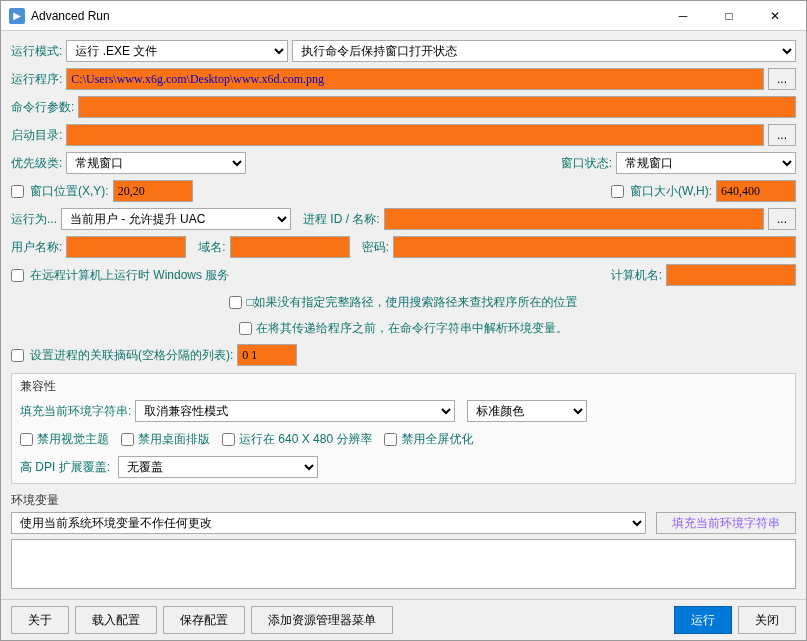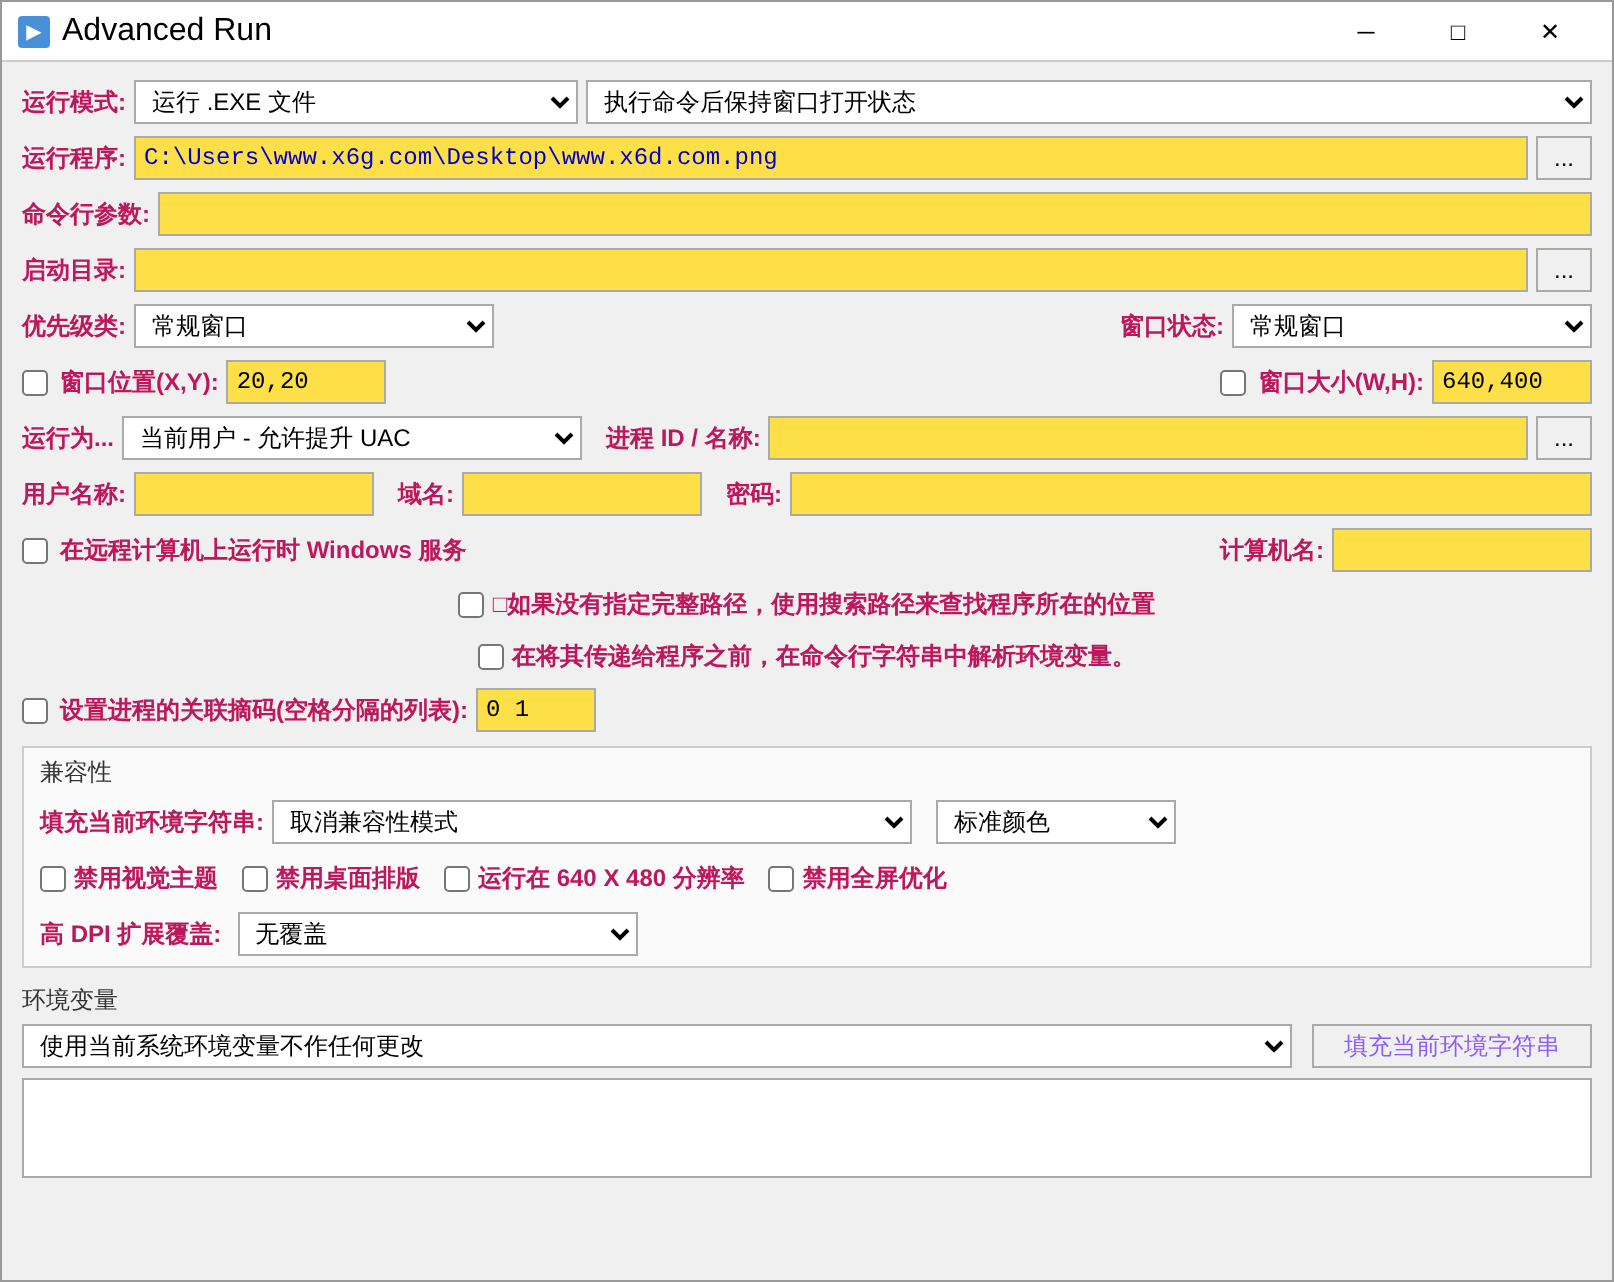--- a/index.html
+++ b/index.html
@@ -35,21 +35,21 @@
       background: #4a90d9;
       border-radius: 2px;
       display: flex;
       align-items: center;
       justify-content: center;
       color: white;
       font-size: 10px;
     }
     .title-text {
       flex: 1;
-      font-size: 16px;
+      font-size: 12px;
       font-weight: normal;
     }
     .title-buttons {
       display: flex;
       gap: 0;
     }
     .title-btn {
       width: 46px;
       height: 30px;
       border: none;
@@ -68,32 +68,31 @@
       flex-direction: column;
       gap: 4px;
     }
     .form-row {
       display: flex;
       align-items: center;
       min-height: 24px;
       gap: 4px;
     }
     .label {
-      color: #be185d;
+      color: #0f766e;
       white-space: nowrap;
       min-width: fit-content;
-      font-weight: bold;
     }
     .input-text {
       height: 22px;
       border: 1px solid #aaa;
-      background: #fde047;
+      background: #f97316;
       padding: 0 4px;
       font-size: 12px;
-      font-family: Liberation Mono, monospace;
+      font-family: Liberation Serif, serif;
     }
     .select-box {
       height: 22px;
       border: 1px solid #aaa;
       background: white;
       padding: 0 4px;
       font-size: 12px;
       font-family: inherit;
       cursor: pointer;
     }
@@ -324,13 +323,22 @@
         <select class="select-box" style="flex:1">
           <option>使用当前系统环境变量不作任何更改</option>
         </select>
         <button class="btn-small" style="width:140px;color:#8b5cf6;margin-left:6px">填充当前环境字符串</button>
       </div>
       <textarea class="input-text textarea-box" style="width: 100%; margin-top: 4px;"></textarea>
     </div>
 
   </div>
 
+  <div class="footer">
+    <button class="footer-btn">关于</button>
+    <button class="footer-btn">载入配置</button>
+    <button class="footer-btn">保存配置</button>
+    <button class="footer-btn">添加资源管理器菜单</button>
+    <div class="spacer"></div>
+    <button class="footer-btn primary">运行</button>
+    <button class="footer-btn">关闭</button>
+  </div>
 </div>
 
 </body></html>

